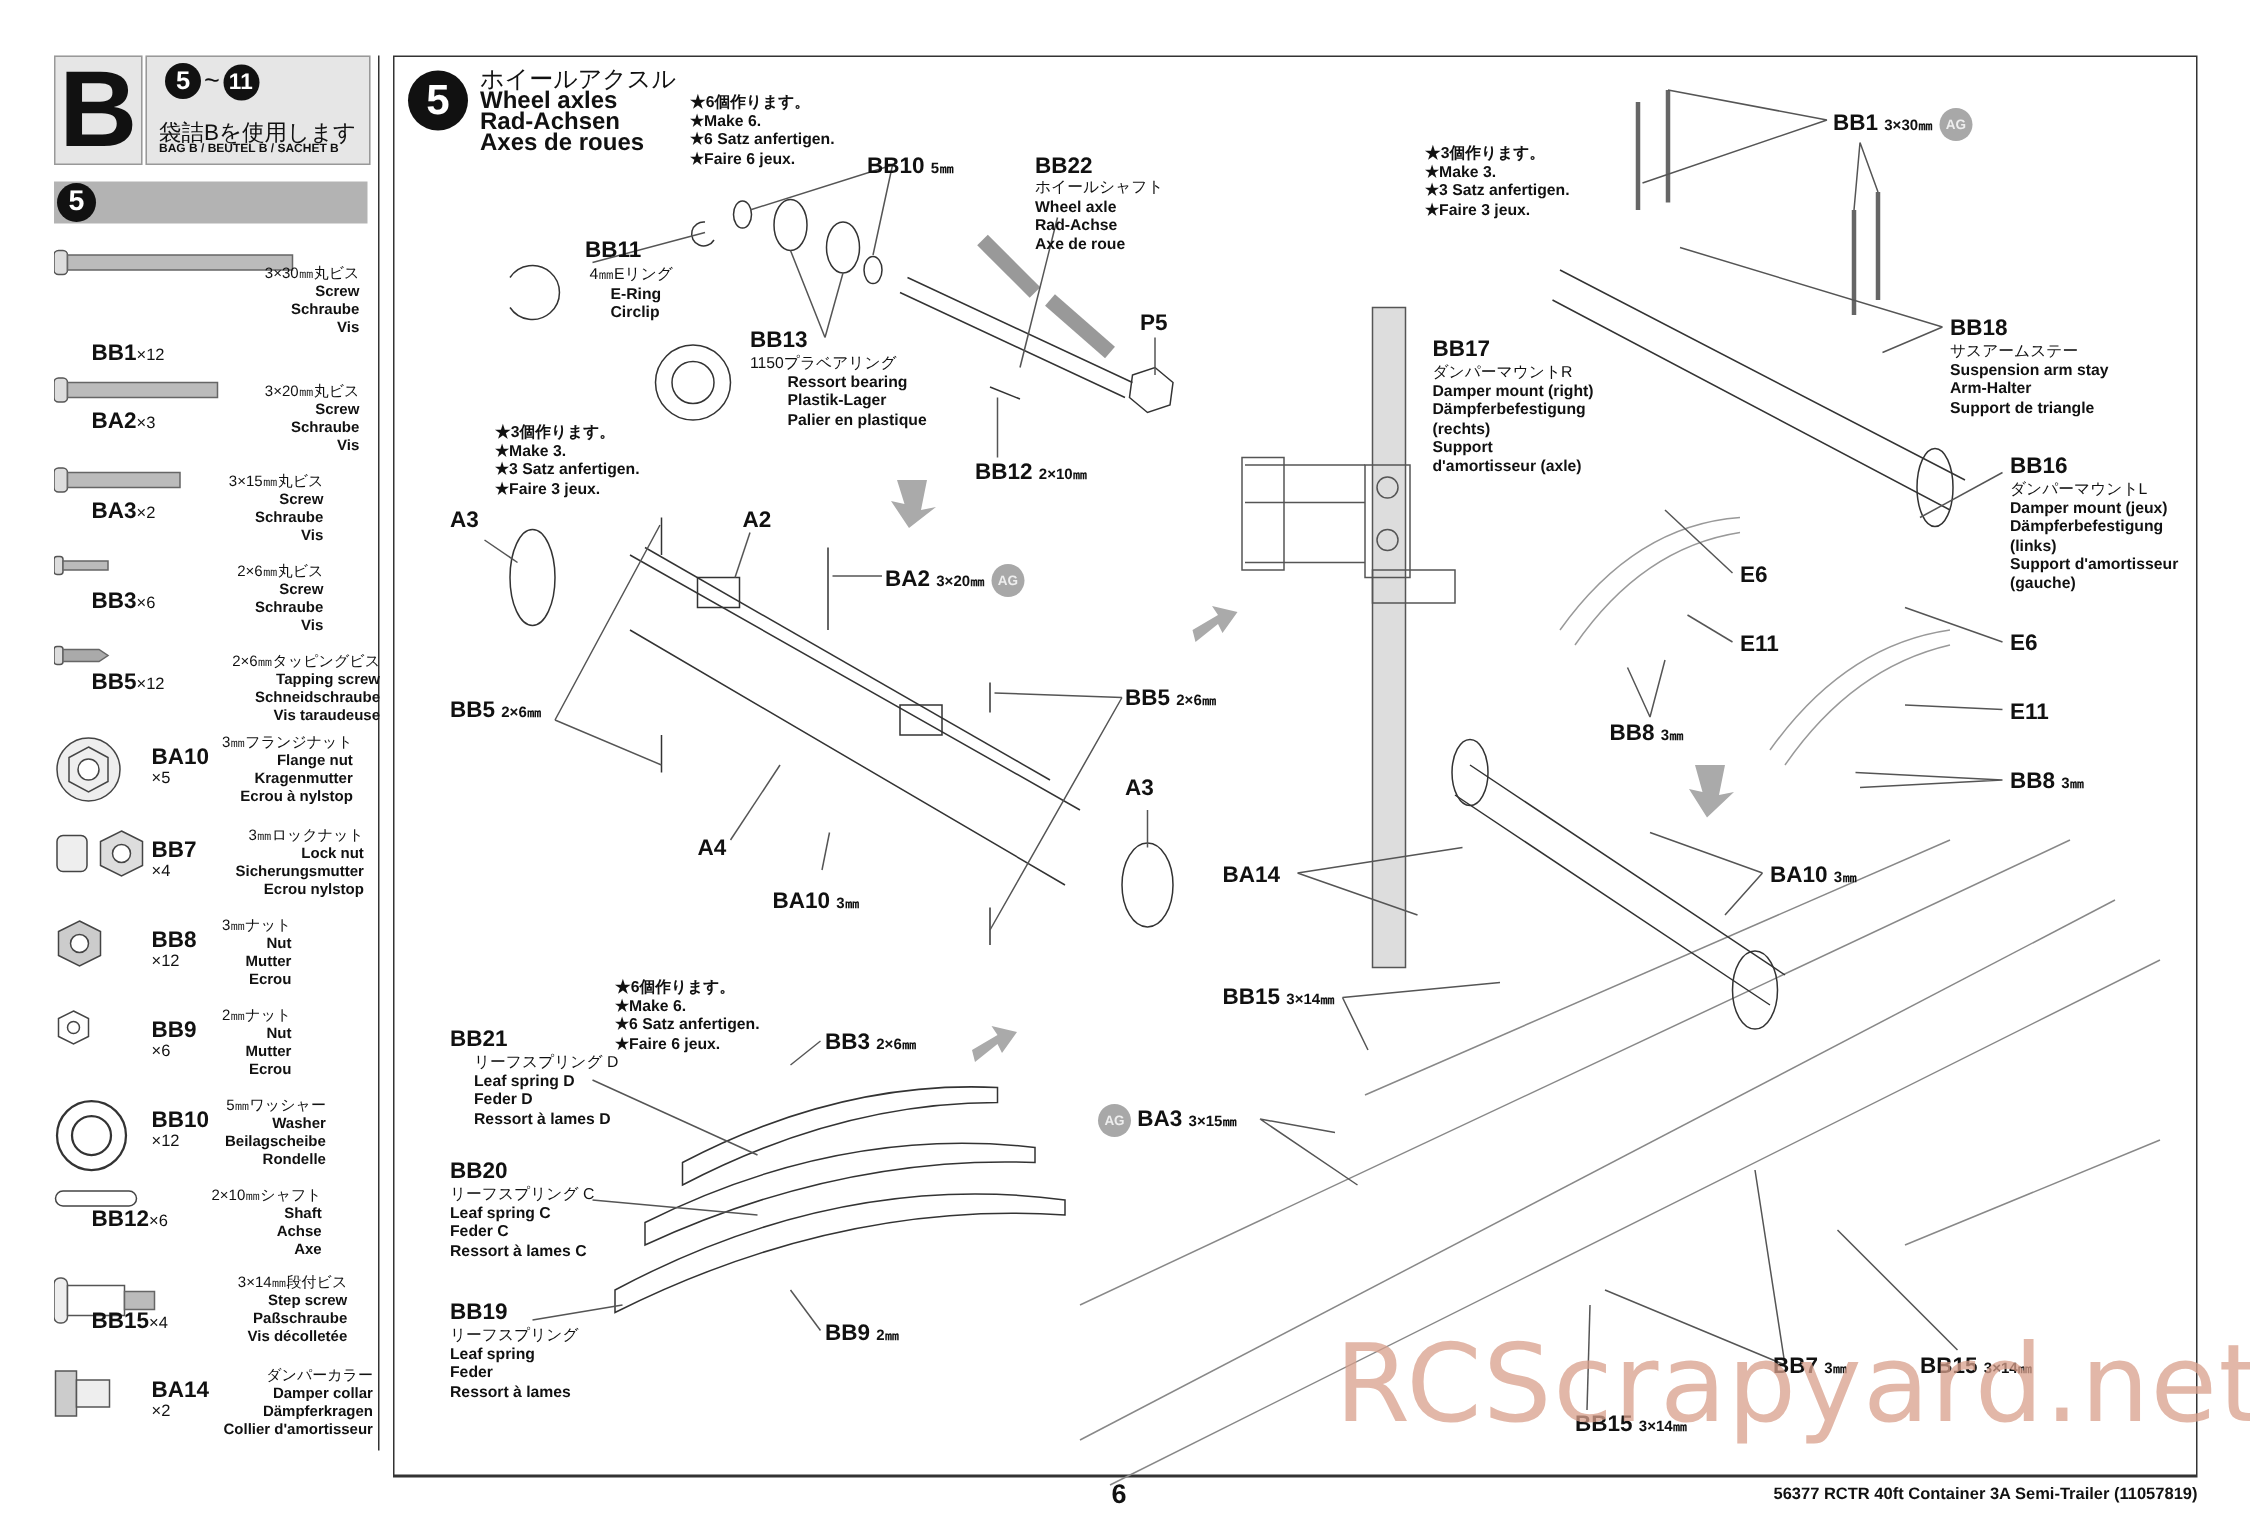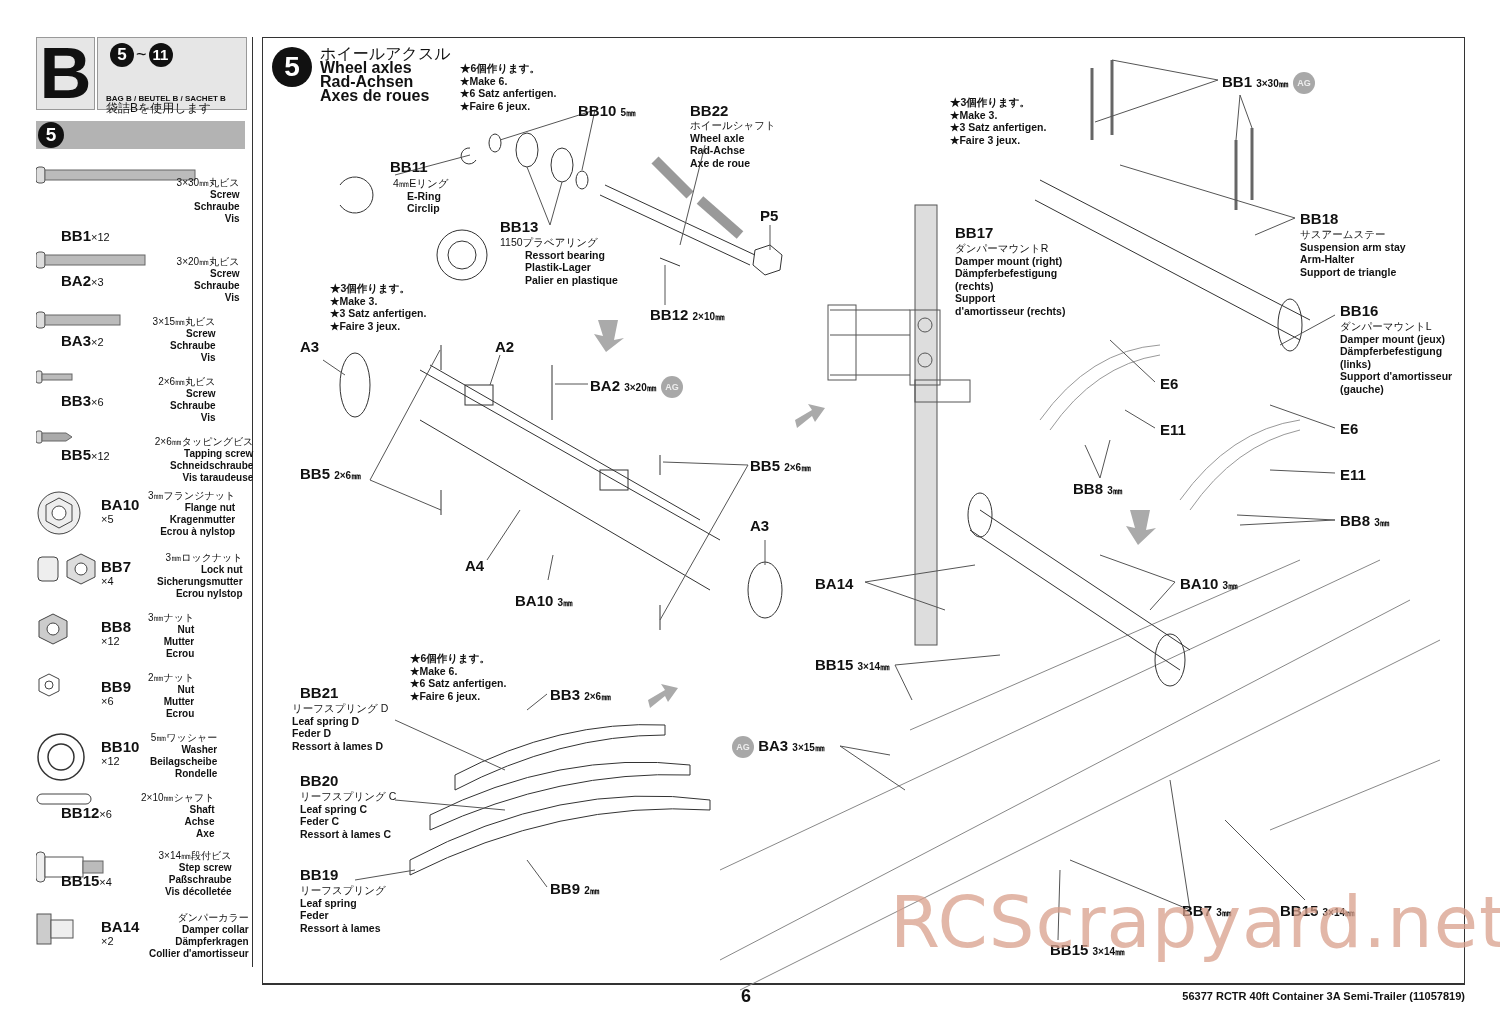--- a/index.html
+++ b/index.html
@@ -31,21 +31,21 @@
   svg.diag{position:absolute;left:0;top:0;}
 </style>
 </head>
 <body>
 
 <div class="abs bag-letter">B</div>
 <div class="abs bag-box">
   <div style="position:absolute;left:12px;top:4px;font-size:20px;">
     <span class="circ" style="width:24px;height:24px;line-height:24px;font-size:17px;">5</span><span style="font-size:18px;margin:0 2px;">~</span><span class="circ" style="width:24px;height:24px;line-height:24px;font-size:15px;">11</span>
   </div>
-  <div style="position:absolute;left:8px;top:41px;font-size:12px;margin-top:21px;">袋詰Bを使用します</div>
+  <div style="position:absolute;left:8px;top:41px;font-size:15px;">袋詰Bを使用します</div>
   <div style="position:absolute;left:8px;top:56px;font-size:8px;font-weight:bold;">BAG B / BEUTEL B / SACHET B</div>
 </div>
 <div class="abs step-bar">
   <span class="circ" style="position:absolute;left:2px;top:1px;width:26px;height:26px;line-height:26px;font-size:19px;">5</span>
 </div>
 <div class="abs side-border"></div>
 
 <div id="parts">
     <div class="part" style="top: 165px;">
       <div style="position: absolute; left: 0px; top: 0px;"><svg width="160" height="20">
@@ -417,21 +417,21 @@
 <div class="lbl" style="left:300px;top:338px;">A3</div>
 <div class="lbl" style="left:495px;top:338px;">A2</div>
 <div class="lbl" style="left:590px;top:376px;"><span>BA2</span> <small>3×20㎜</small> <span class="ag">AG</span></div>
 <div class="lbl" style="left:300px;top:465px;"><span>BB5</span> <small>2×6㎜</small></div>
 <div class="lbl" style="left:750px;top:457px;"><span>BB5</span> <small>2×6㎜</small></div>
 <div class="lbl" style="left:465px;top:557px;text-align:center;">A4</div>
 <div class="lbl" style="left:515px;top:592px;"><span>BA10</span> <small>3㎜</small></div>
 <div class="lbl" style="left:750px;top:517px;">A3</div>
 
 <div class="lbl" style="left:300px;top:684px;">BB21</div>
-<div class="txt" style="left:292px;top:702px;">
+<div class="txt" style="left:316px;top:702px;">
   <div class="jp">リーフスプリング D</div>
     <div>Leaf spring D</div>
     <div>Feder D</div>
     <div>Ressort à lames D</div>
 </div>
 <div class="lbl" style="left:300px;top:772px;">BB20</div>
 <div class="txt" style="left:300px;top:790px;">
   <div class="jp">リーフスプリング C</div>
     <div>Leaf spring C</div>
     <div>Feder C</div>
@@ -448,21 +448,21 @@
 <div class="lbl" style="left:550px;top:880px;"><span>BB9</span> <small>2㎜</small></div>
 
 <div class="lbl" style="left:1222px;top:72px;"><span>BB1</span> <small>3×30㎜</small> <span class="ag">AG</span></div>
 <div class="lbl" style="left:955px;top:224px;">BB17</div>
 <div class="txt" style="left:955px;top:242px;">
   <div class="jp">ダンパーマウントR</div>
     <div>Damper mount (right)</div>
     <div>Dämpferbefestigung</div>
     <div>(rechts)</div>
     <div>Support</div>
-    <div>d'amortisseur (rechts)</div>
+    <div>d'amortisseur (axle)</div>
 </div>
 <div class="lbl" style="left:1300px;top:210px;">BB18</div>
 <div class="txt" style="left:1300px;top:228px;">
   <div class="jp">サスアームステー</div>
     <div>Suspension arm stay</div>
     <div>Arm-Halter</div>
     <div>Support de triangle</div>
 </div>
 <div class="lbl" style="left:1340px;top:302px;">BB16</div>
 <div class="txt" style="left:1340px;top:320px;">

